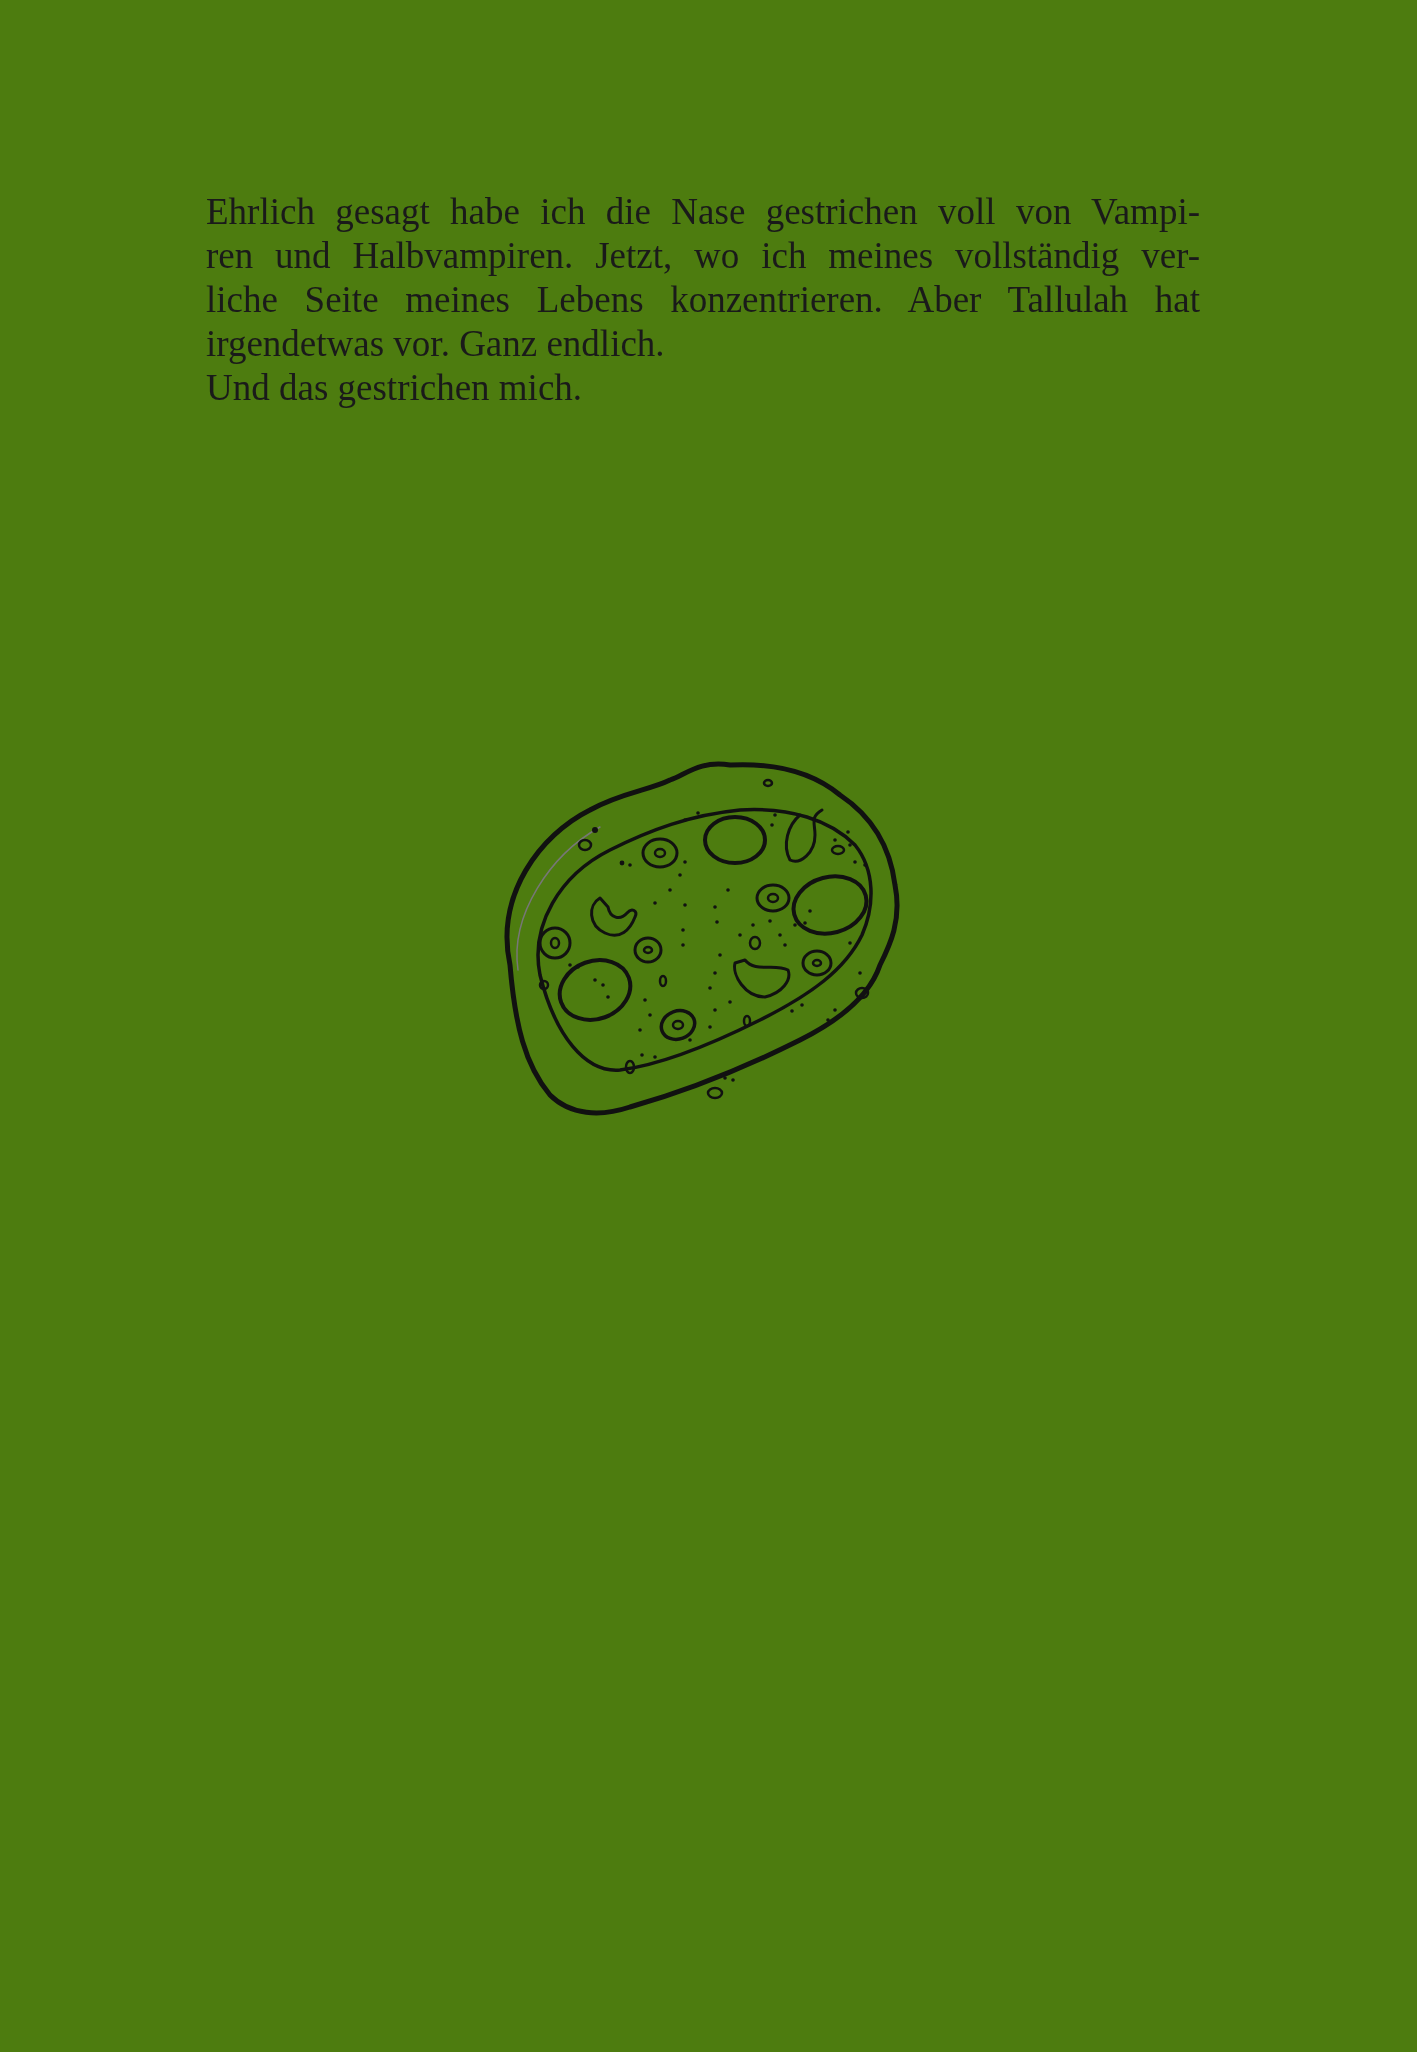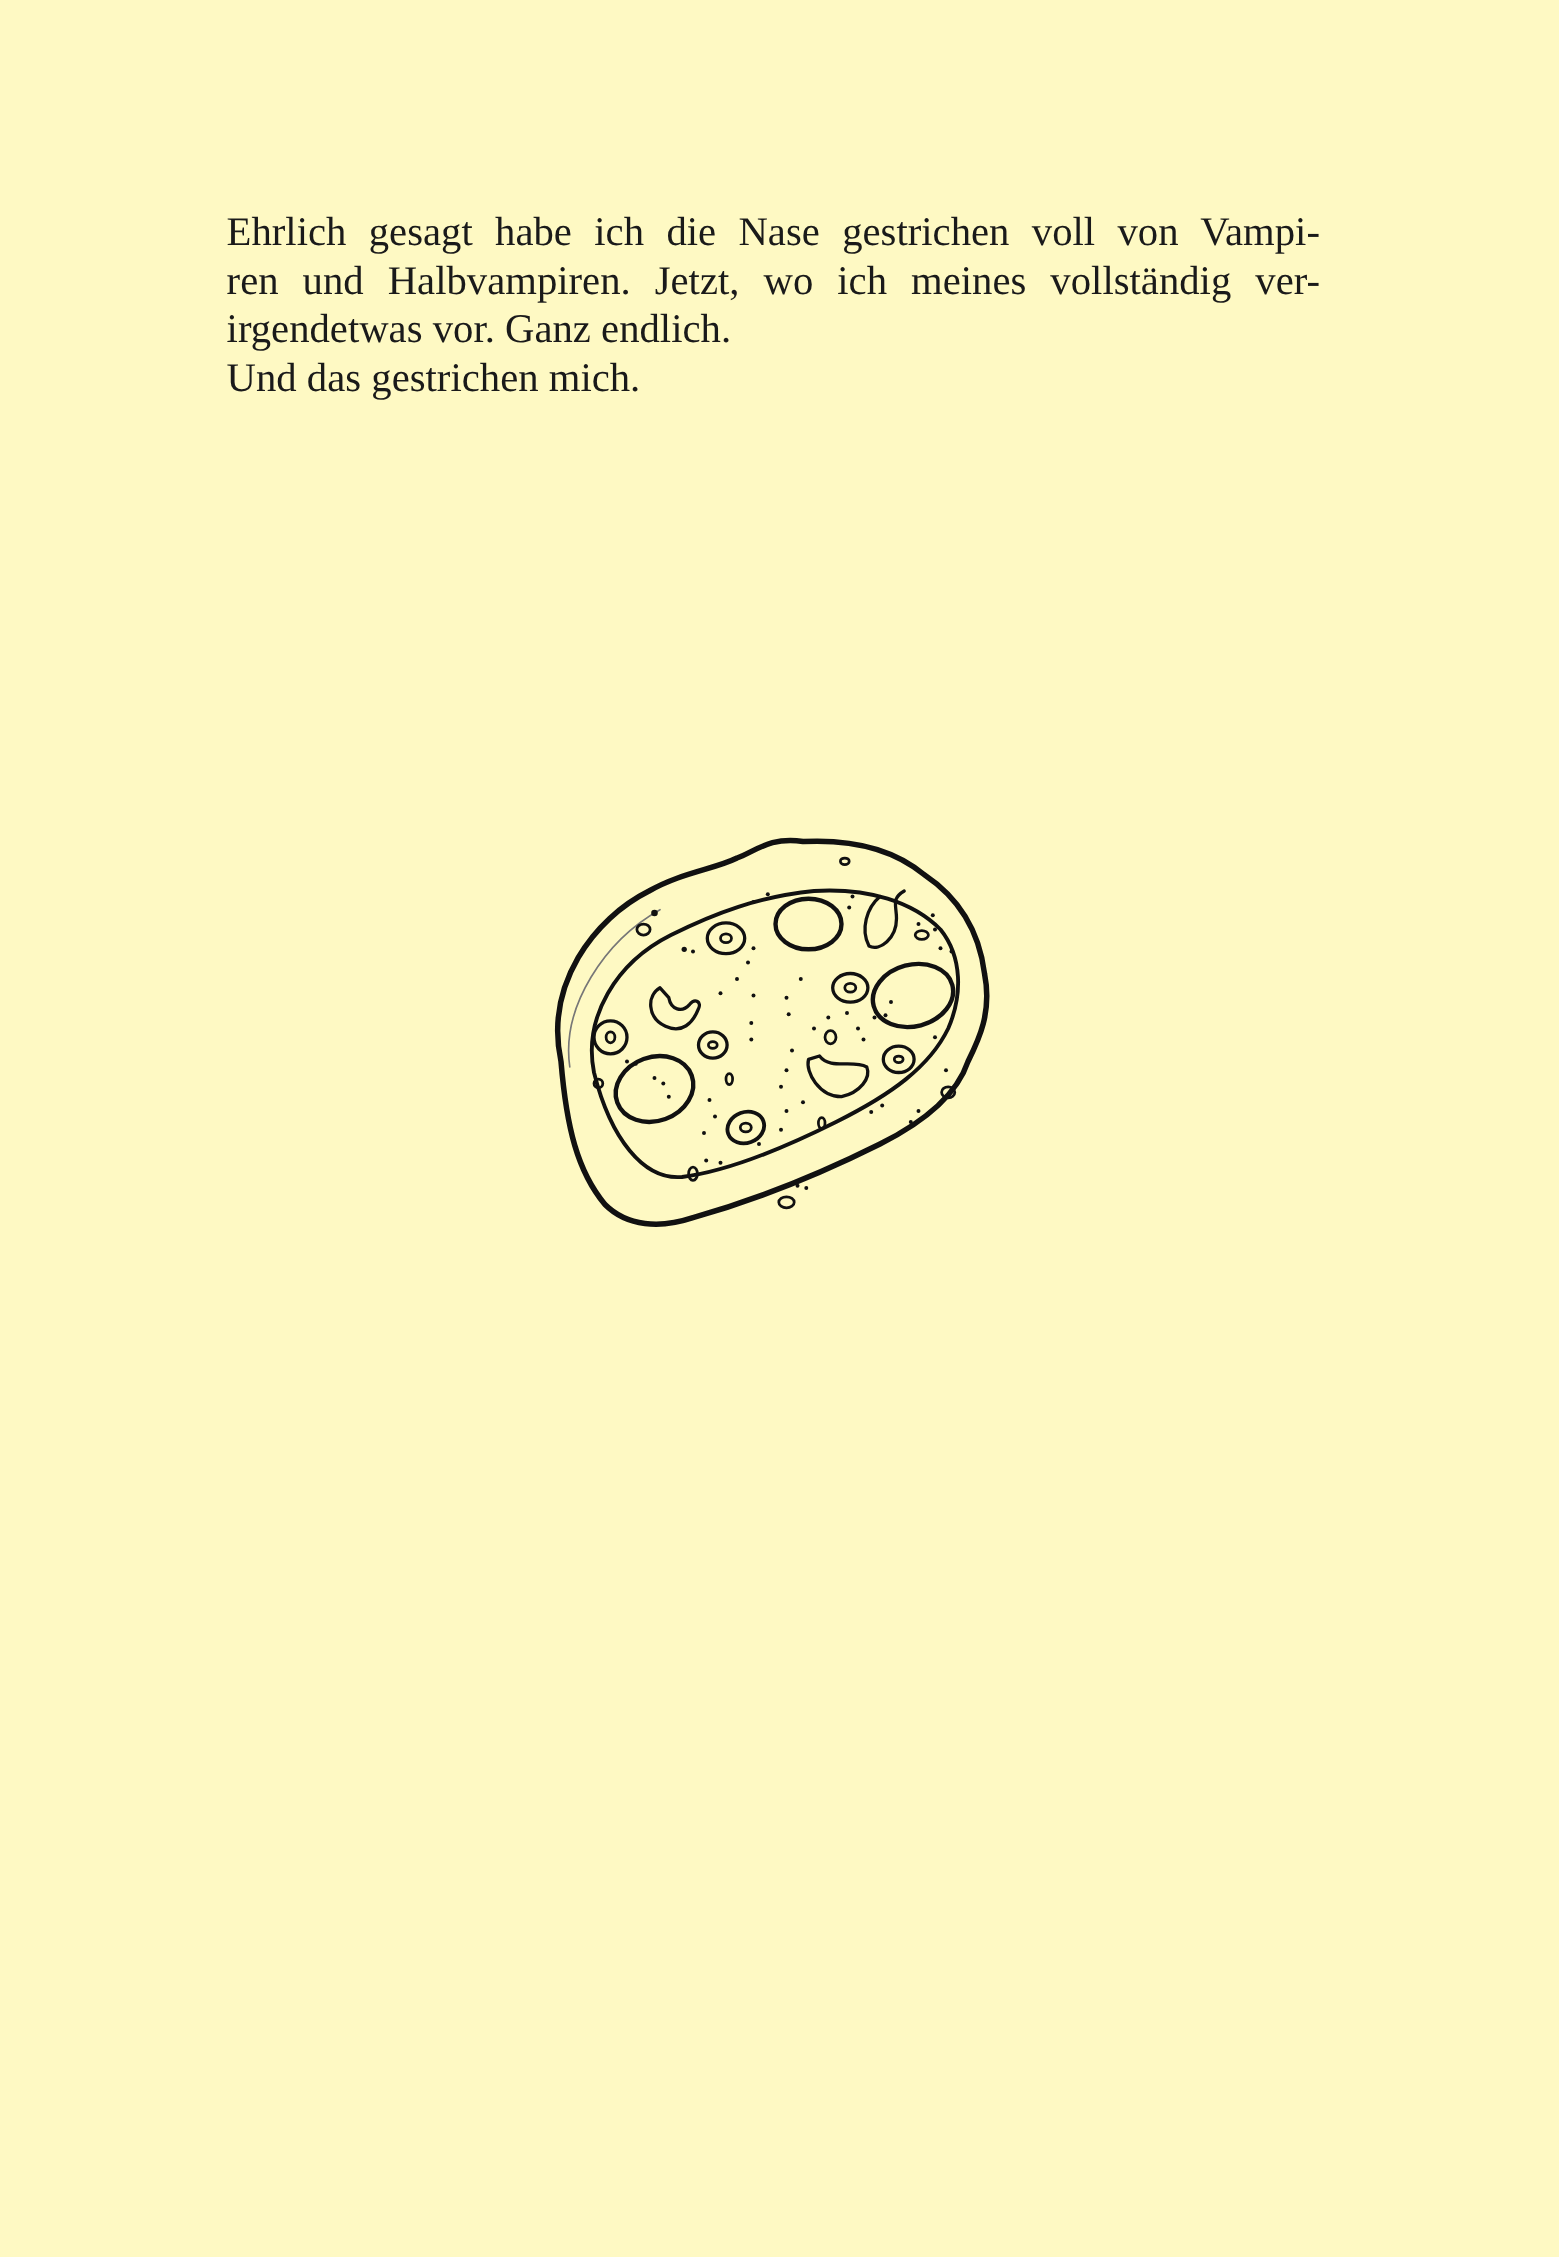--- a/index.html
+++ b/index.html
@@ -1,36 +1,37 @@
 <!DOCTYPE html>
 <html><head>
 <meta charset="utf-8">
 <style>
   html, body { margin: 0; padding: 0; background: #ffffff; }
   body { width: 1417px; height: 2052px; position: relative; overflow: hidden; }
-  .page { position: absolute; left: 0; top: 0; width: 1417px; height: 2052px; background: #fef9c3; }
+  .page { position: absolute; left: 0; top: 0; width: 1417px; height: 2052px; background: #4d7c0f; }
   .text-block {
     position: absolute; left: 206px; top: 190px; width: 994px;
     font-family: "Liberation Serif", "DejaVu Serif", serif;
     font-size: 37px; line-height: 44px; color: #1a1a1a;
     text-align: justify;
   }
   .para { margin: 0; text-indent: 0; }
   .line { display: block; white-space: nowrap; }
   .line.justify { text-align: justify; text-align-last: justify; white-space: normal; }
   .illustration { position: absolute; left: 470px; top: 735px; width: 460px; height: 400px; }
 </style>
 </head>
 <body>
 
 <div class="page">
   <div class="text-block">
     <p class="para">
       <span class="line justify" style="padding-left:0">Ehrlich gesagt habe ich die Nase gestrichen voll von Vampi-</span>
       <span class="line justify">ren und Halbvampiren. Jetzt, wo ich meines vollständig ver-</span>
+      <span class="line justify">liche Seite meines Lebens konzentrieren. Aber Tallulah hat</span>
       <span class="line">irgendetwas vor. Ganz endlich.</span>
     </p>
     <p class="para">
       <span class="line" style="padding-left:0">Und das gestrichen mich.</span>
     </p>
   </div>
 
   <svg class="illustration" viewBox="0 0 460 400" xmlns="http://www.w3.org/2000/svg">
     <g fill="none" stroke="#111" stroke-linecap="round" stroke-linejoin="round">
 

